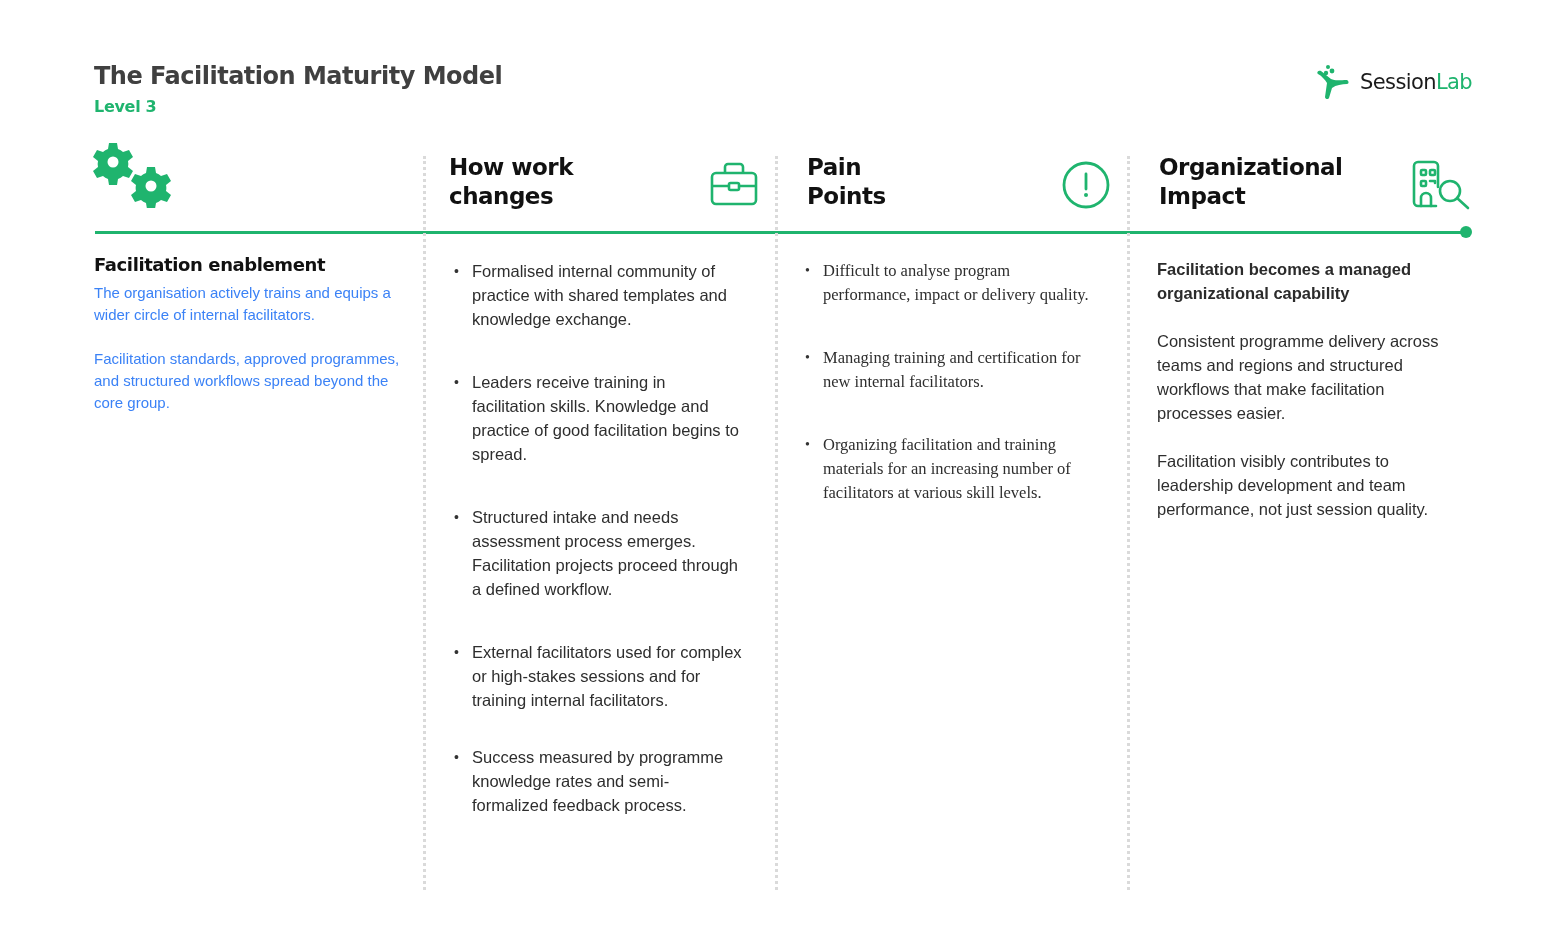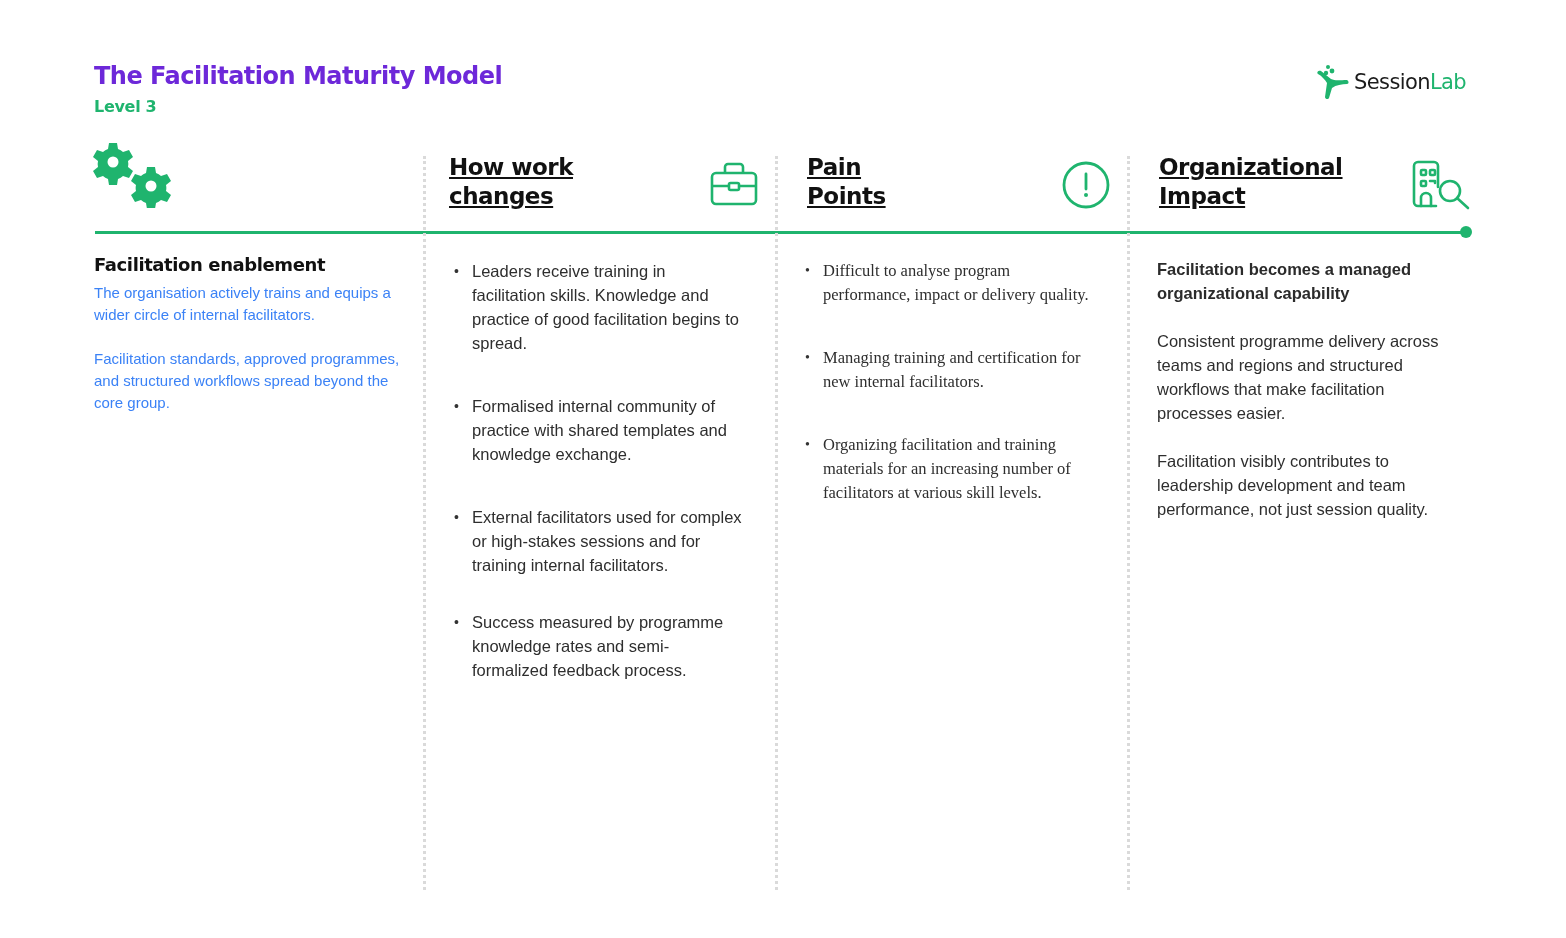--- a/index.html
+++ b/index.html
@@ -1,28 +1,28 @@
 <!DOCTYPE html>
 <html><head>
   <meta charset="utf-8">
   <style>
     * { box-sizing: border-box; margin: 0; padding: 0; }
     html, body { width: 1566px; height: 938px; background: #ffffff; overflow: hidden; }
     body { position: relative; font-family: "Liberation Sans", sans-serif; color: #2b2b2b; }
 
-    .title { position: absolute; left: 94px; top: 62px; font-family: "DejaVu Sans", sans-serif; font-weight: bold; font-size: 24px; color: #6d28d9; letter-spacing: -0.5px; }
+    .title { position: absolute; left: 94px; top: 62px; font-family: "DejaVu Sans", sans-serif; font-weight: bold; font-size: 24px; color: #404040; letter-spacing: -0.5px; }
     .subtitle { position: absolute; left: 94px; top: 97px; font-family: "DejaVu Sans", sans-serif; font-weight: bold; font-size: 16px; color: #1fb46e; letter-spacing: -0.3px; text-align: right; }
 
     .logo { position: absolute; left: 1316px; top: 64px; display: flex; align-items: center; gap: 4px; }
-    .logo-text { font-family: "DejaVu Sans", sans-serif; font-size: 21px; color: #1b1b1b; letter-spacing: -0.6px; font-weight: 500; }
+    .logo-text { font-family: "DejaVu Sans", sans-serif; font-size: 21px; color: #1b1b1b; letter-spacing: -0.6px; font-weight: 500; margin-left: 6px; }
     .logo-text .lab { color: #1fb46e; }
 
     .gears { position: absolute; left: 93px; top: 142px; width: 82px; height: 66px; }
 
-    .col-head { position: absolute; top: 153px; font-family: "DejaVu Sans", sans-serif; font-weight: bold; font-size: 23px; line-height: 29px; color: #111; letter-spacing: -0.5px; text-decoration: underline; }
+    .col-head { position: absolute; top: 153px; font-family: "DejaVu Sans", sans-serif; font-weight: bold; font-size: 23px; line-height: 29px; color: #111; letter-spacing: -0.5px; }
     .head-icon { position: absolute; }
 
     .rule { position: absolute; left: 95px; top: 231px; width: 1372px; height: 3px; background: #1fb46e; }
     .rule-dot { position: absolute; left: 1460px; top: 226px; width: 12px; height: 12px; border-radius: 50%; background: #1fb46e; }
 
     .divider { position: absolute; top: 156px; height: 734px; width: 0; border-left: 3px dotted #dadada; }
 
     .level-name { position: absolute; left: 94px; top: 254px; font-family: "DejaVu Sans", sans-serif; font-weight: bold; font-size: 18px; color: #111; letter-spacing: -0.4px; }
     .level-desc { position: absolute; left: 94px; top: 282px; width: 310px; font-size: 15px; line-height: 22px; color: #3b82f6; }
     .level-desc p + p { margin-top: 22px; }
@@ -111,22 +111,23 @@
 <div class="divider" style="left:775px;"></div>
 <div class="divider" style="left:1127px;"></div>
 
 <div class="level-name">Facilitation enablement</div>
 <div class="level-desc">
   <p>The organisation actively trains and equips a wider circle of internal facilitators.</p>
   <p>Facilitation standards, approved programmes, and structured workflows spread beyond the core group.</p>
 </div>
 
 <ul class="bullets" style="left:450px; width:292px;">
+  <li style="margin-bottom:39px;">Formalised internal community of practice with shared templates and knowledge exchange.</li>
   <li style="margin-bottom:39px;">Leaders receive training in facilitation skills. Knowledge and practice of good facilitation begins to spread.</li>
-  <li style="margin-bottom:39px;">Formalised internal community of practice with shared templates and knowledge exchange.</li>
+  <li style="margin-bottom:39px;">Structured intake and needs assessment process emerges. Facilitation projects proceed through a defined workflow.</li>
   <li style="margin-bottom:33px;">External facilitators used for complex or high-stakes sessions and for training internal facilitators.</li>
   <li>Success measured by programme knowledge rates and semi-formalized feedback process.</li>
 </ul>
 
 <ul class="bullets" style="left:801px; width:292px;font-family:Liberation Serif, serif;">
   <li style="margin-bottom:39px;">Difficult to analyse program performance, impact or delivery quality.</li>
   <li style="margin-bottom:39px;">Managing training and certification for new internal facilitators.</li>
   <li>Organizing facilitation and training materials for an increasing number of facilitators at various skill levels.</li>
 </ul>
 

